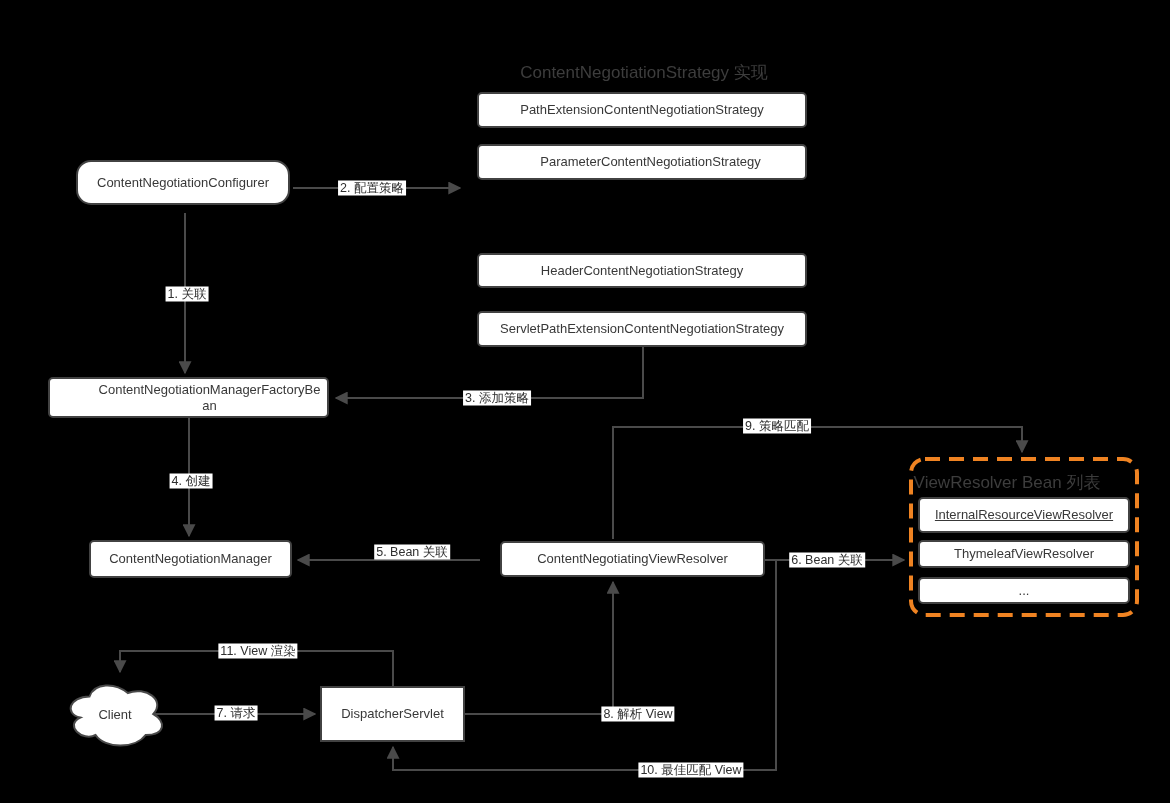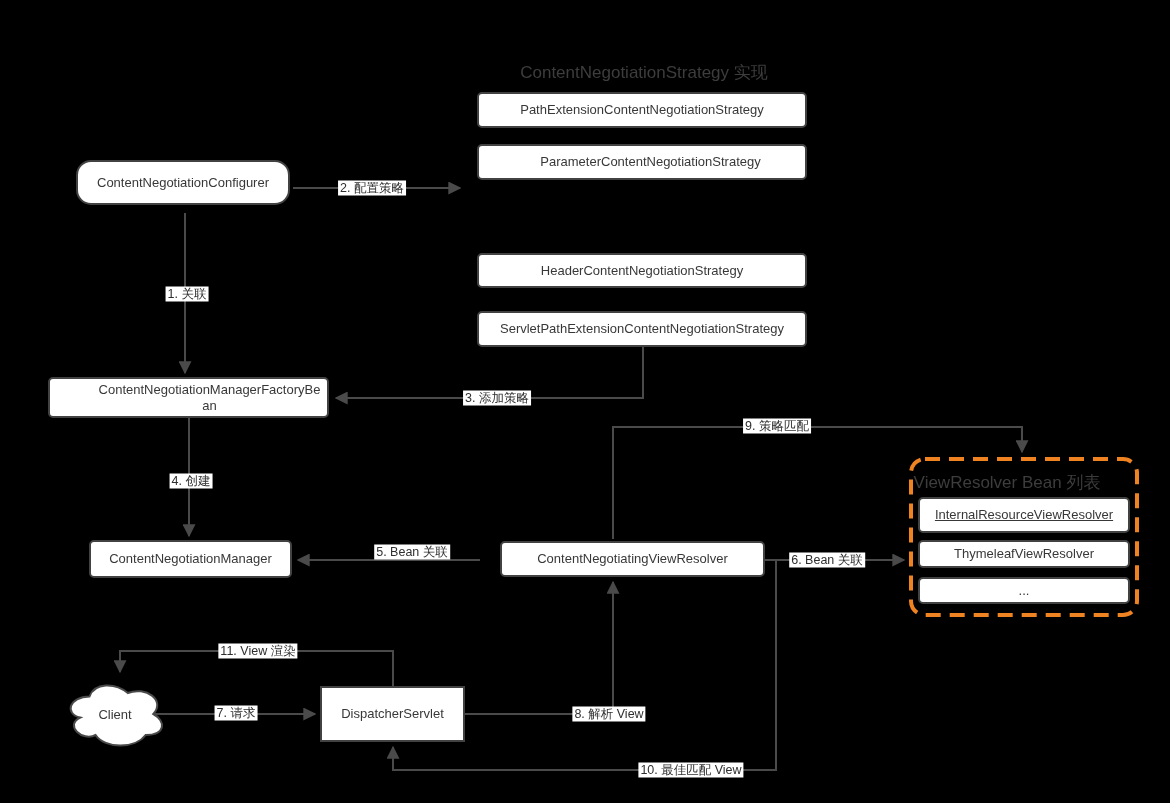--- a/index.html
+++ b/index.html
@@ -126,18 +126,18 @@
     <span>Client</span>
   </div>
 
   <div class="elabel" style="left:187px;top:294px;">1. 关联</div>
   <div class="elabel" style="left:372px;top:188px;">2. 配置策略</div>
   <div class="elabel" style="left:497px;top:398px;">3. 添加策略</div>
   <div class="elabel" style="left:191px;top:481px;">4. 创建</div>
   <div class="elabel" style="left:388px;top:552px;margin-left:24px;">5. Bean 关联</div>
   <div class="elabel" style="left:827px;top:560px;">6. Bean 关联</div>
   <div class="elabel" style="left:236px;top:713px;">7. 请求</div>
-  <div class="elabel" style="left:609px;top:714px;">8. 解析 View</div>
+  <div class="elabel" style="left:638px;top:714px;">8. 解析 View</div>
   <div class="elabel" style="left:777px;top:426px;">9. 策略匹配</div>
   <div class="elabel" style="left:691px;top:770px;">10. 最佳匹配 View</div>
   <div class="elabel" style="left:258px;top:651px;">11. View 渲染</div>
 
 </div>
 
 </body></html>

